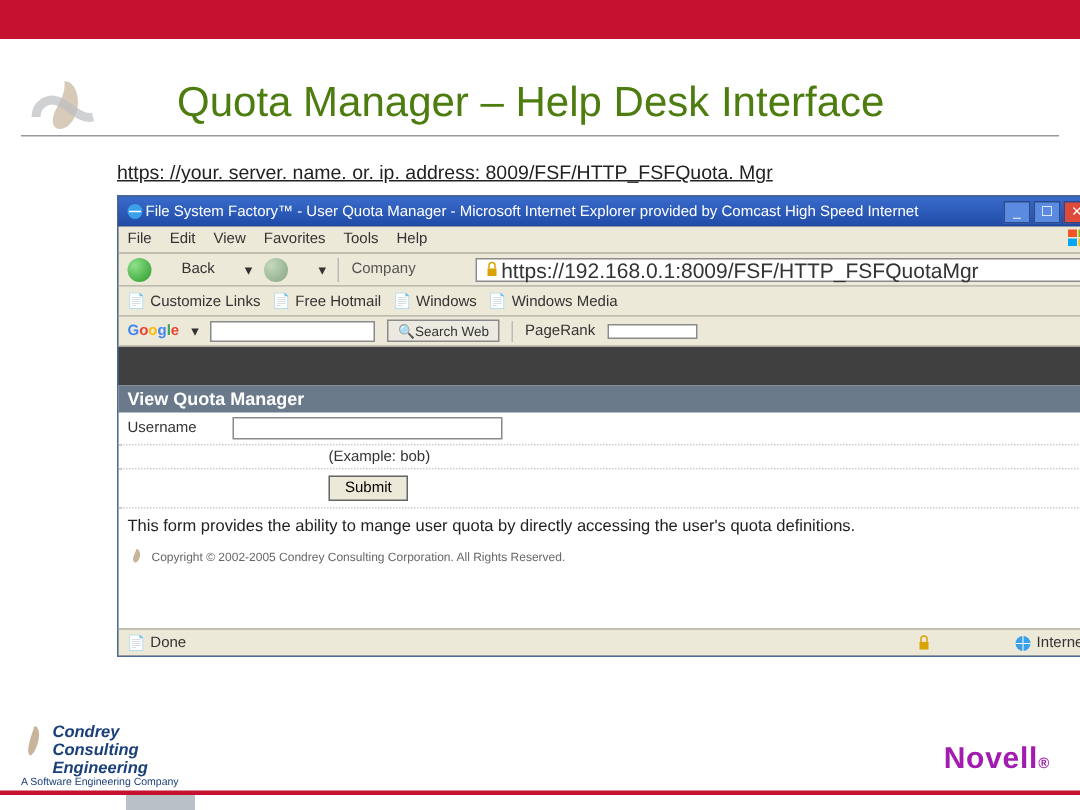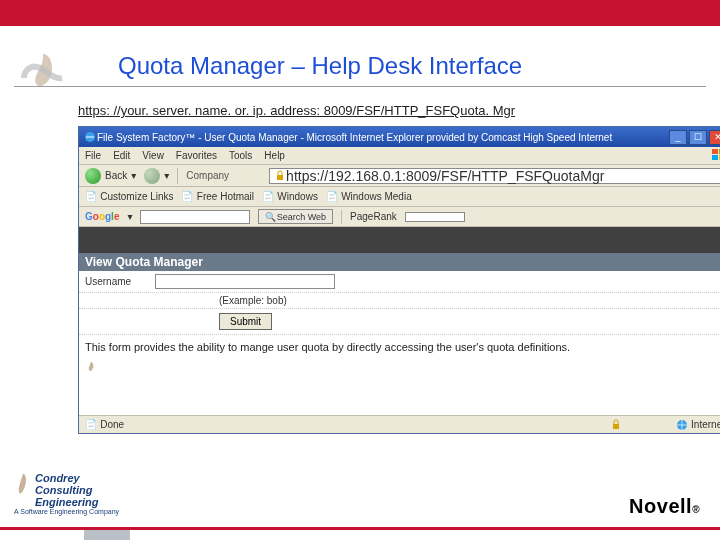--- a/index.html
+++ b/index.html
@@ -18,22 +18,22 @@
   }
   .logo-swirl {
     position: absolute;
     left: 18px;
     top: 48px;
     width: 50px;
     height: 50px;
   }
   .slide-title {
     font-family: "Trebuchet MS", sans-serif;
-    color: #1d4ed8;
-    font-size: 24px;
+    color: #4d7c0f;
+    font-size: 28px;
     font-weight: normal;
     margin: 26px 0 6px 118px;
   }
   .title-rule {
     border: none;
     border-top: 1px solid #999;
     margin: 0 14px 0 14px;
   }
   .url-line {
     font-family: Verdana, sans-serif;
@@ -92,21 +92,21 @@
     align-items: center;
     padding: 2px 6px;
     gap: 8px;
     font-size: 10px;
     color: #333;
   }
   .ie-toolbar { height: 22px; }
   .ie-toolbar2 { height: 20px; }
   .ie-toolbar3 { height: 20px; }
   .nav-btn {
-    display: inline-flex; align-items: center; gap: 4px;
+    display: inline-flex; align-items: center; gap: 20px;
     color: #333;
   }
   .nav-circle {
     width: 16px; height: 16px; border-radius: 50%;
     background: radial-gradient(circle at 30% 30%, #8ee08a, #2a9a2a);
     display: inline-block;
   }
   .nav-circle.fwd { filter: grayscale(60%) opacity(0.7); }
   .addr-label { color: #555; }
   .addr-box {
@@ -232,33 +232,33 @@
   .footer-rule {
     position: absolute;
     bottom: 10px;
     left: 0;
     width: 720px;
     border-top: 3px solid #c41230;
   }
   .condrey-logo {
     position: absolute;
     left: 14px;
-    bottom: 24px;
+    bottom: 14px;
     font-size: 9px;
     color: #1a3f7a;
     line-height: 1.1;
   }
   .condrey-logo .l1 { font-style: italic; font-weight: bold; font-size: 11px; }
   .novell-logo {
     position: absolute;
     right: 20px;
     bottom: 22px;
     font-family: Arial, sans-serif;
     font-size: 20px;
-    color: #000000;
+    color: #a21caf;
     font-weight: bold;
     letter-spacing: 0.5px;
   }
   .grey-tab {
     position: absolute;
     left: 84px;
     bottom: 0;
     width: 46px;
     height: 10px;
     background: #b9c0c7;
@@ -346,20 +346,21 @@
     </div>
     <div class="example-row">(Example: bob)</div>
     <div class="submit-row">
       <button class="submit-btn">Submit</button>
     </div>
     <div class="desc-row">This form provides the ability to mange user quota by directly accessing the user's quota definitions.</div>
     <div class="copyright-row">
       <svg width="12" height="12">
           <path d="M6 1 C8 1 9 4 8 7 C7 10 5 11 4 9 C3 7 5 4 6 1" fill="#c7b49a"></path>
         </svg>
+      <span>Copyright © 2002-2005 Condrey Consulting Corporation. All Rights Reserved.</span>
     </div>
   </div>
 
   <div class="ie-status">
     <span>📄</span>&nbsp;<span>Done</span>
     <svg class="lock-icon" viewBox="0 0 10 11">
         <rect x="2" y="5" width="6" height="5" fill="#d9a400"></rect>
         <path d="M3 5 v-2 a2 2 0 0 1 4 0 v2" stroke="#d9a400" fill="none"></path>
       </svg>
     <div class="status-right">

